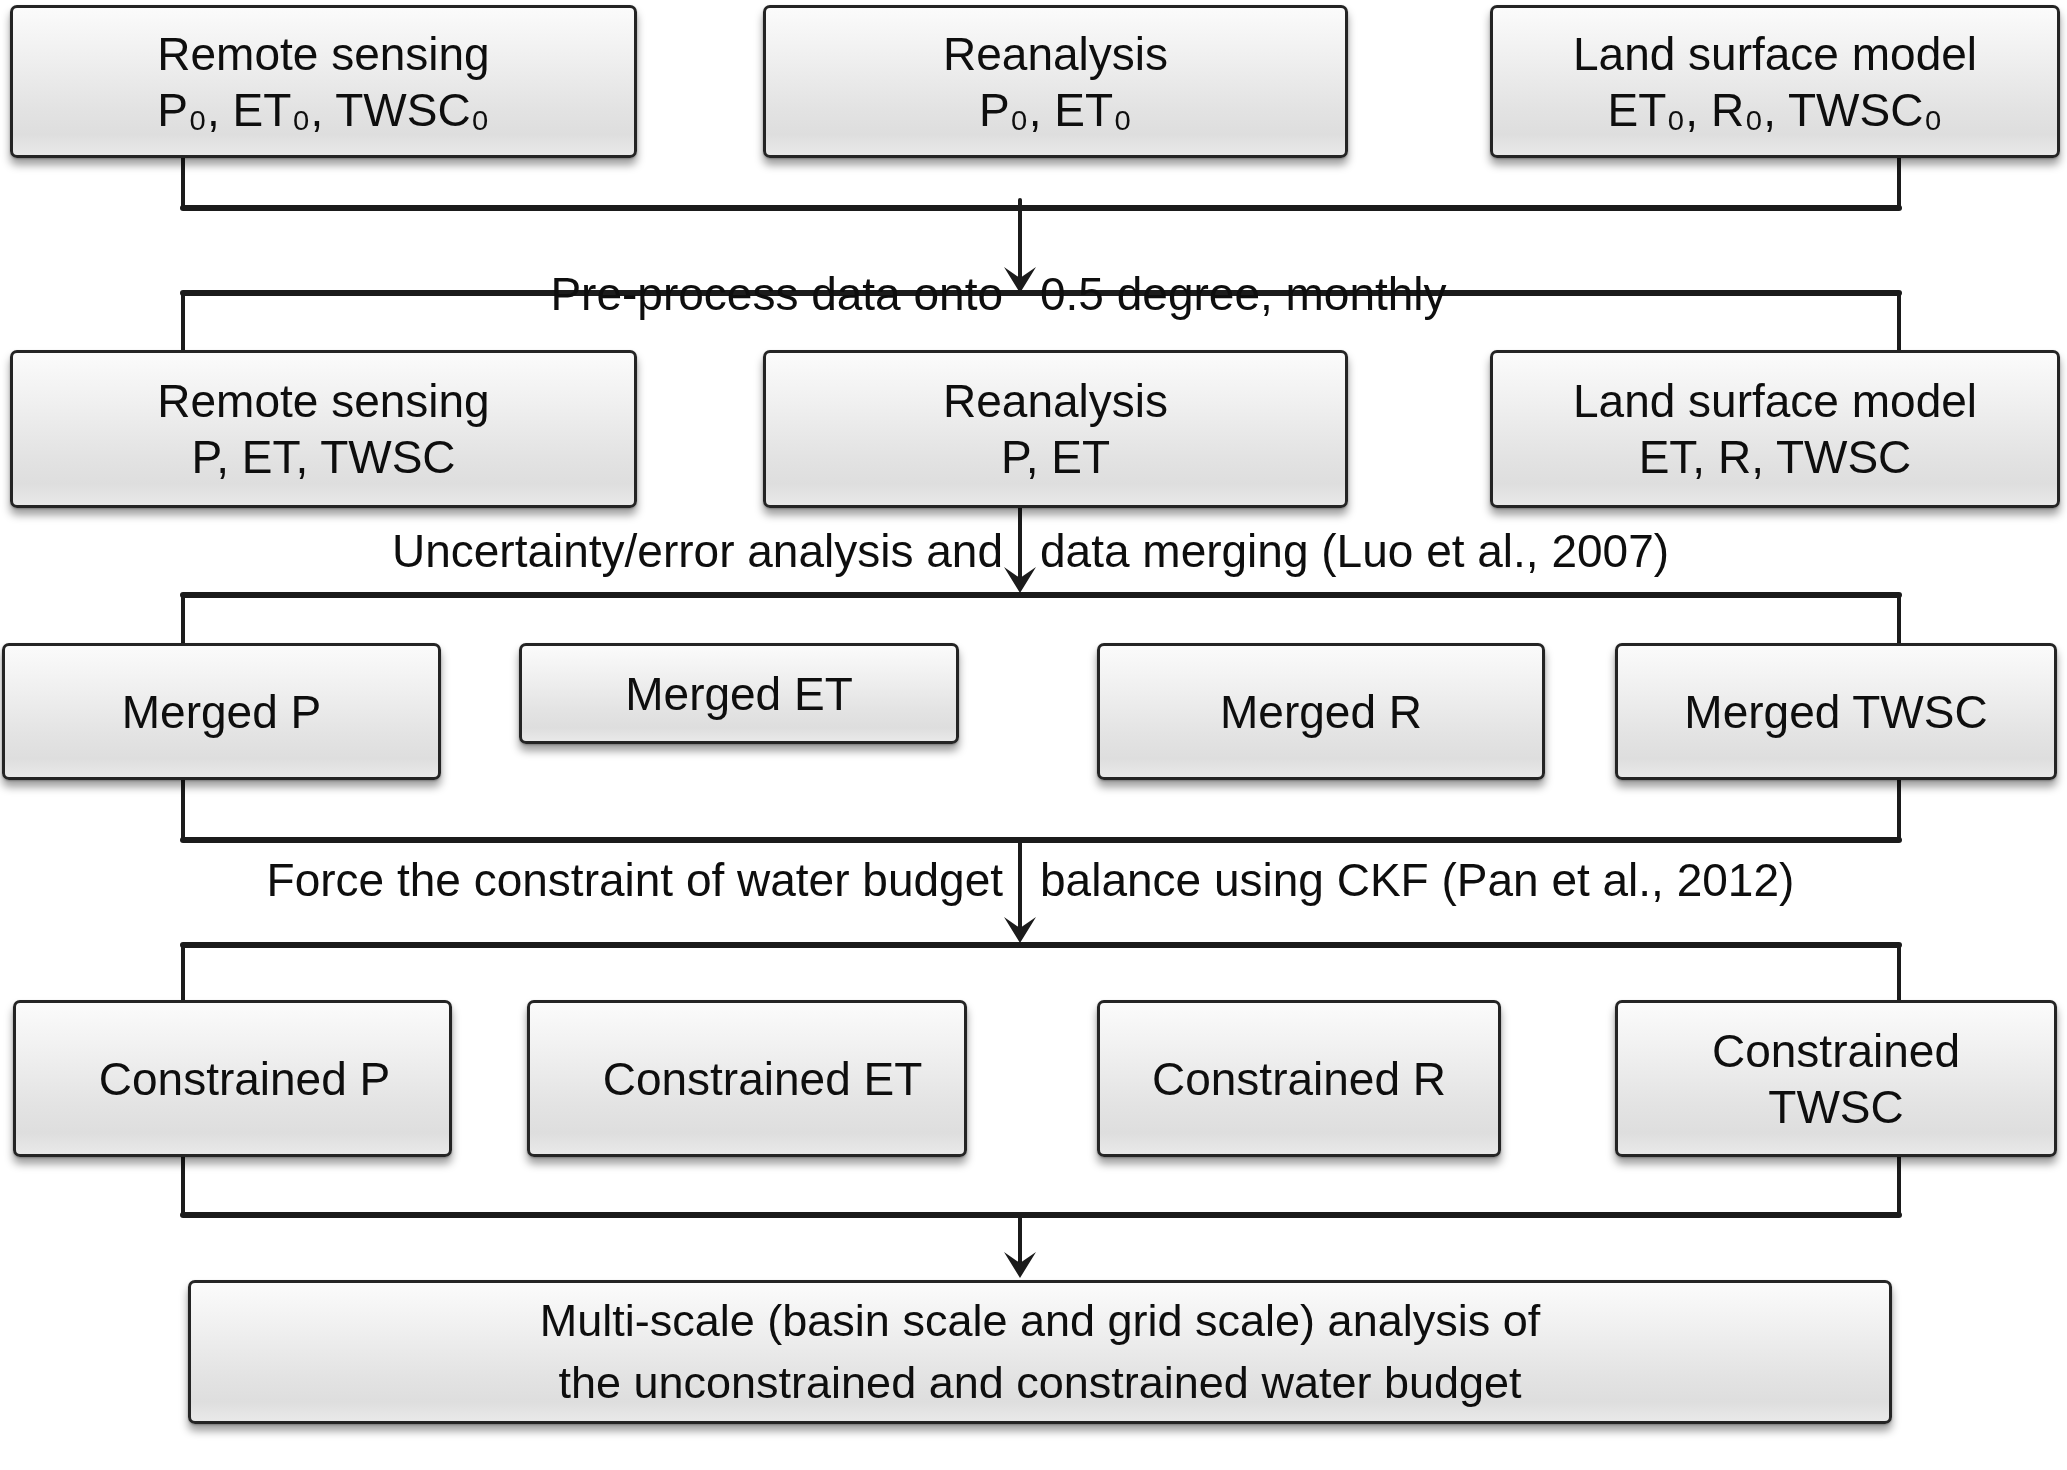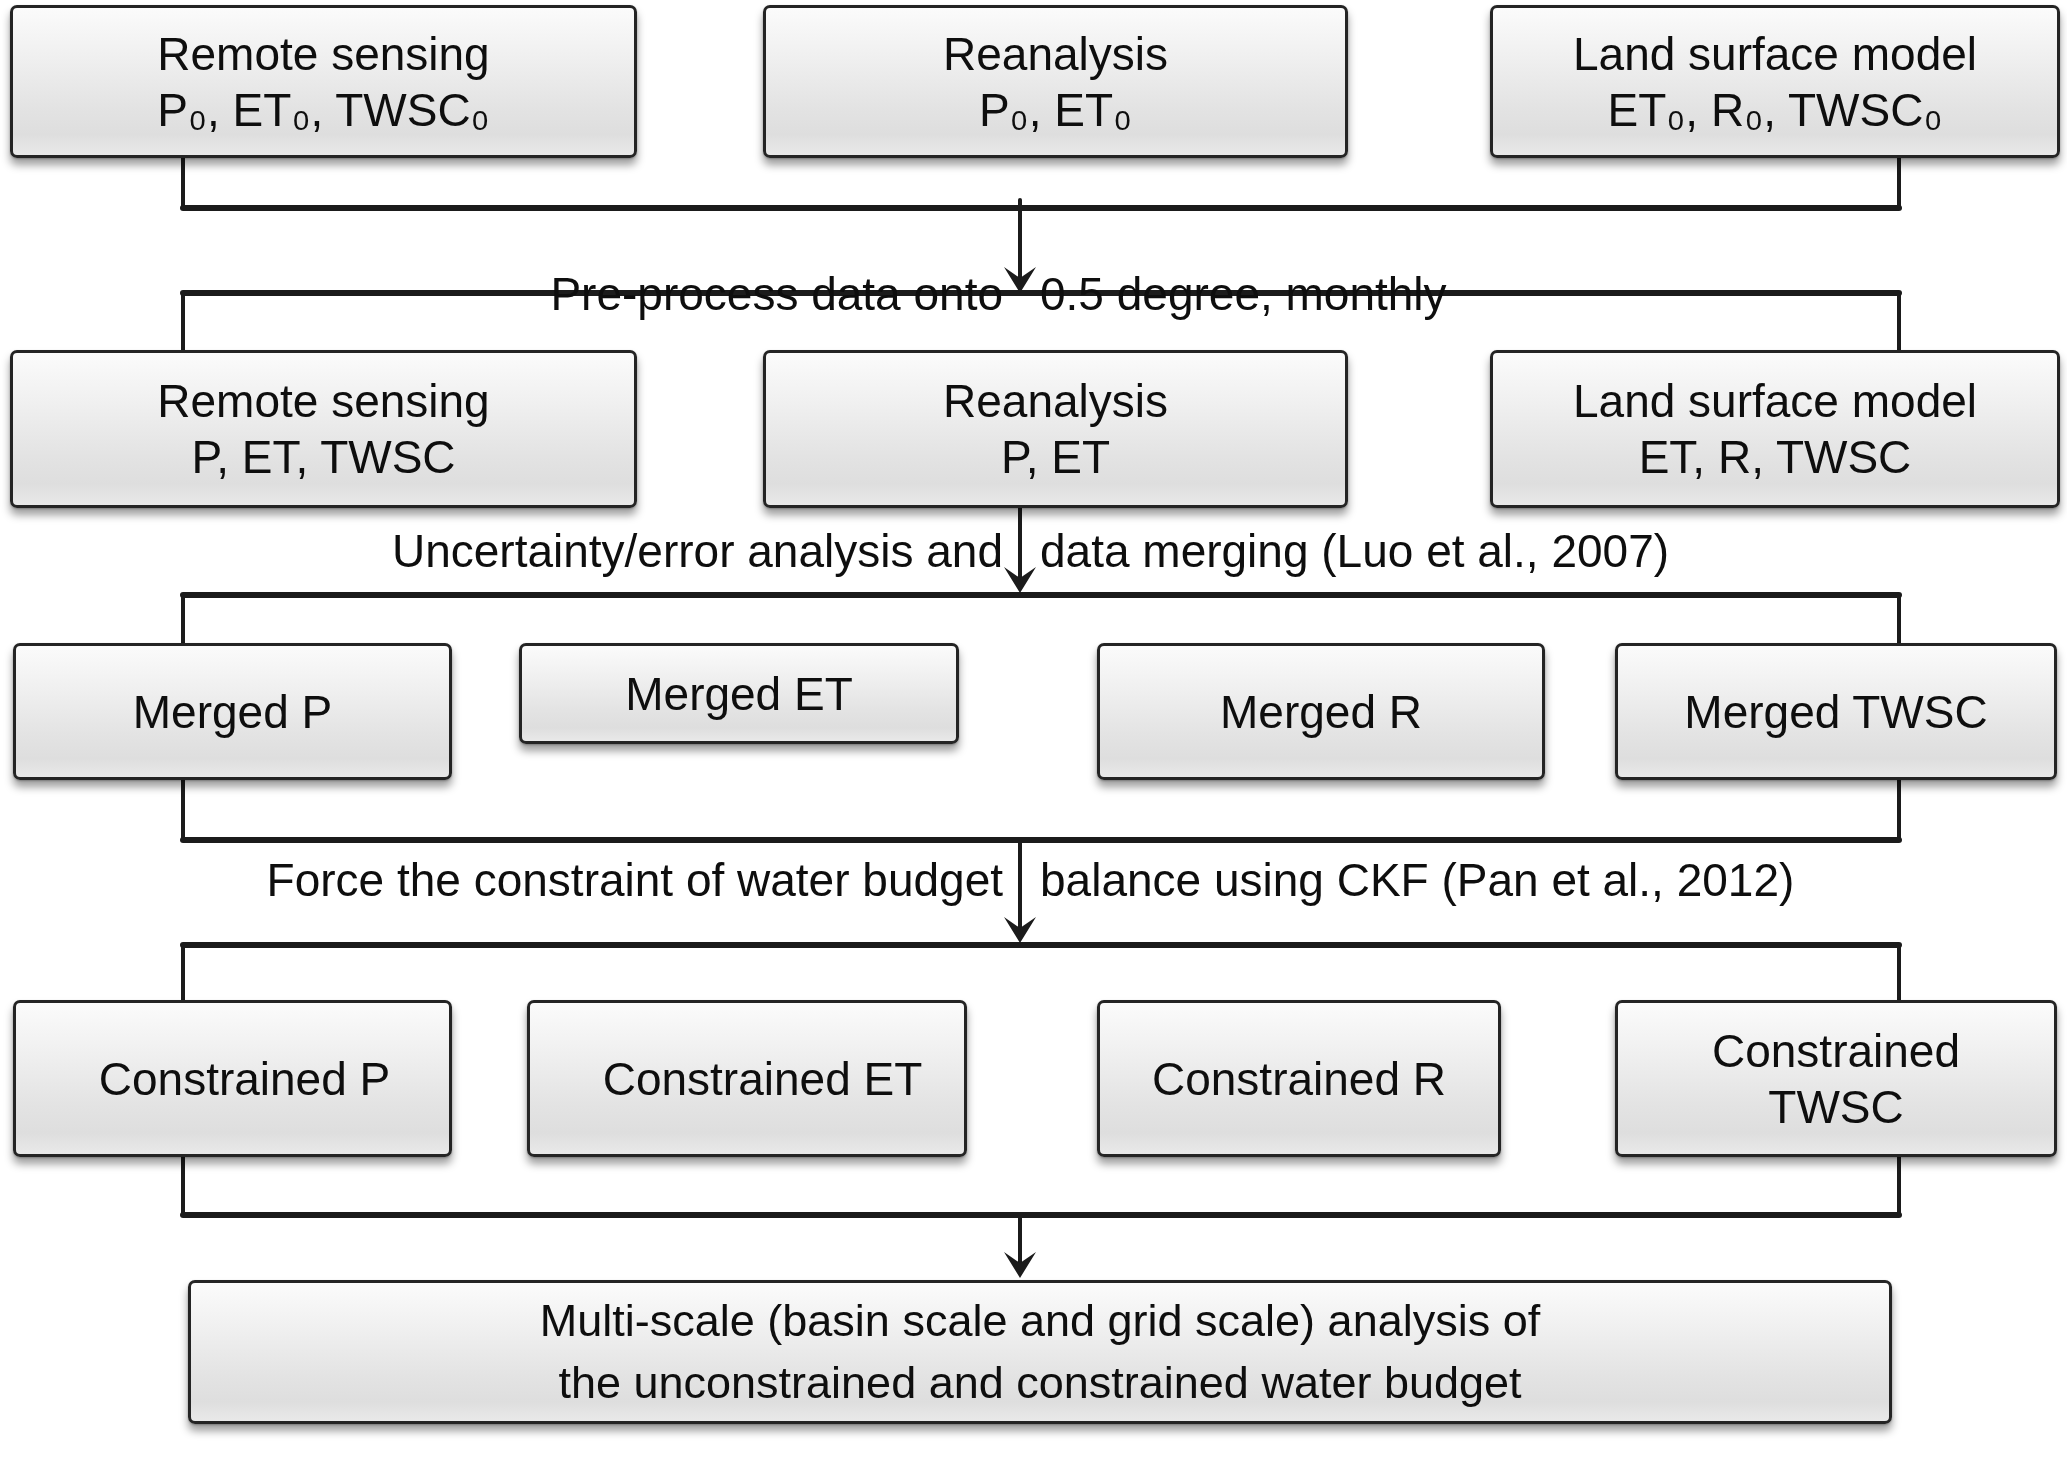--- a/index.html
+++ b/index.html
@@ -95,21 +95,21 @@
   <div class="box" style="left:1490px;top:350px;width:570px;height:158px;">
     <span>Land surface model</span>
     <span>ET, R, TWSC</span>
   </div>
 
   <div class="label-row" style="top:521px;">
     <span class="lleft">Uncertainty/error analysis and</span>
     <span class="lright">data merging (Luo et al., 2007)</span>
   </div>
 
-  <div class="box" style="left:13px;top:643px;width:439px;height:137px;">
+  <div class="box" style="left:2px;top:643px;width:439px;height:137px;">
     <span>Merged P</span>
   </div>
   <div class="box" style="left:519px;top:643px;width:440px;height:101px;">
     <span>Merged ET</span>
   </div>
   <div class="box" style="left:1097px;top:643px;width:448px;height:137px;">
     <span>Merged R</span>
   </div>
   <div class="box" style="left:1615px;top:643px;width:442px;height:137px;">
     <span>Merged TWSC</span>

